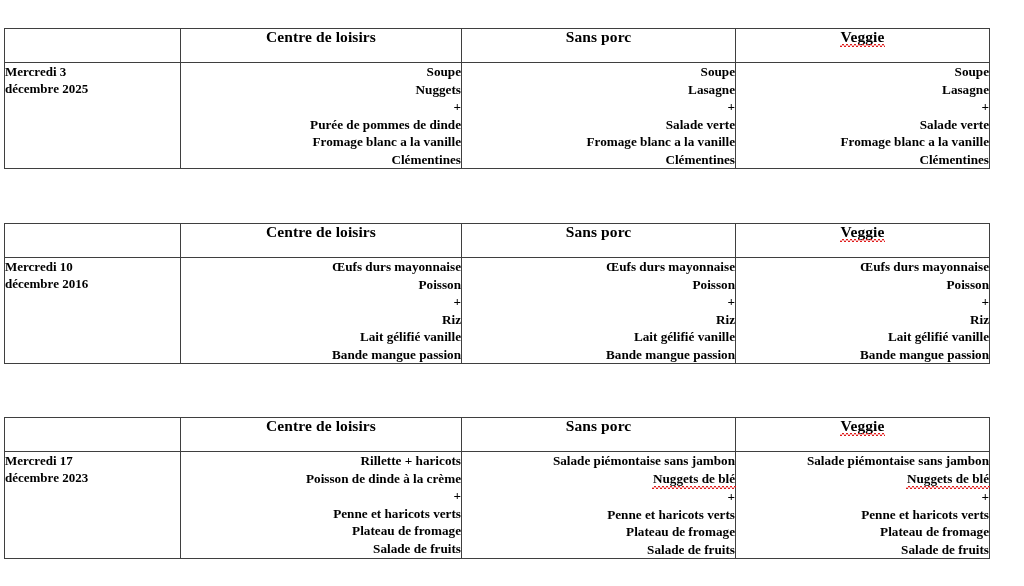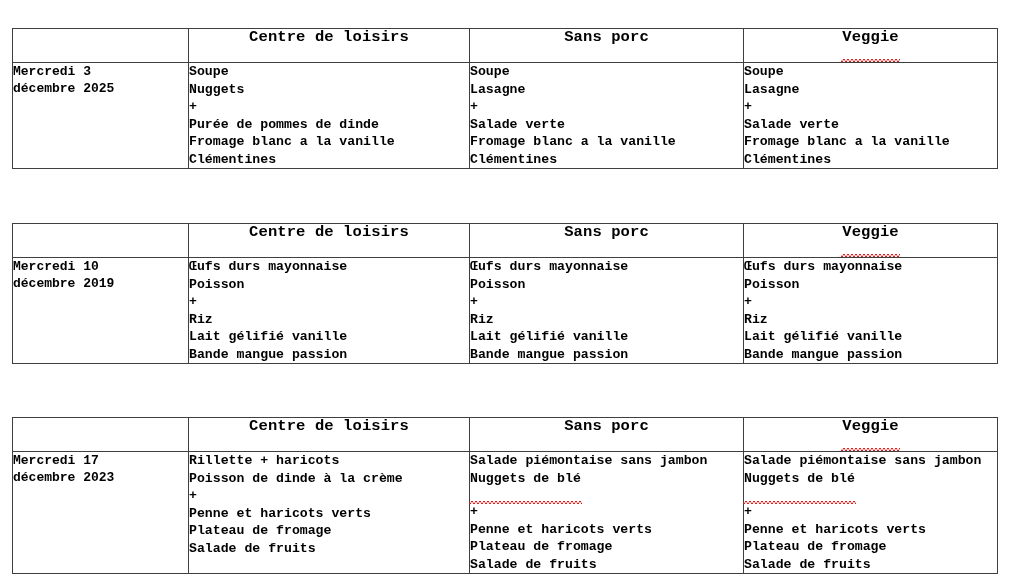--- a/index.html
+++ b/index.html
@@ -19,26 +19,25 @@
 
   .page {
     position: relative;
     width: 1024px;
     height: 586px;
     box-sizing: border-box;
   }
 
   .menu-table {
     position: absolute;
-    left: 12px;
+    left: 4px;
     width: 985px;
     border-collapse: collapse;
     table-layout: fixed;
     background: #ffffff;
-    font-family: Liberation Mono, monospace;
   }
 
   .menu-table td {
     border: 1px solid #3f3f3f;
     padding: 0;
     vertical-align: top;
     background: #ffffff;
   }
 
   
@@ -67,42 +66,42 @@
   .date-cell {
     font-weight: bold;
     font-size: 13px;
     line-height: 1.32;
     text-align: left;
     padding: 8px 0 0 8px;
     white-space: pre-line;
   }
 
   .menu-cell {
-    text-align: left;
+    text-align: right;
     font-weight: bold;
     font-size: 13.2px;
     line-height: 1.33;
     padding: 7px 4px 8px 4px;
   }
 
   .menu-cell .line {
     display: block;
     white-space: nowrap;
   }
 
   .menu-cell .line.plus {
     font-size: 13.2px;
     letter-spacing: 0;
   }
 
   
   .squiggle {
     position: relative;
     display: inline-block;
-    padding-bottom: 16px;
+    padding-bottom: 1px;
   }
   .squiggle::after {
     content: "";
     position: absolute;
     left: -1px;
     right: -1px;
     bottom: -2px;
     height: 3px;
     background-image:
       repeating-linear-gradient(
@@ -200,21 +199,21 @@
         </td>
         <td class="hdr-cell">
           <span>Sans porc</span>
         </td>
         <td class="hdr-cell">
           <span class="squiggle wavy">Veggie</span>
         </td>
       </tr>
       <tr>
         <td class="date-cell">Mercredi 10
-décembre 2019</td>
+décembre 2016</td>
         <td class="menu-cell">
             <span class="line">Œufs durs mayonnaise</span>
             <span class="line">Poisson</span>
             <span class="line plus">+</span>
             <span class="line">Riz</span>
             <span class="line">Lait gélifié vanille</span>
             <span class="line">Bande mangue passion</span>
           </td>
         <td class="menu-cell">
             <span class="line">Œufs durs mayonnaise</span>

